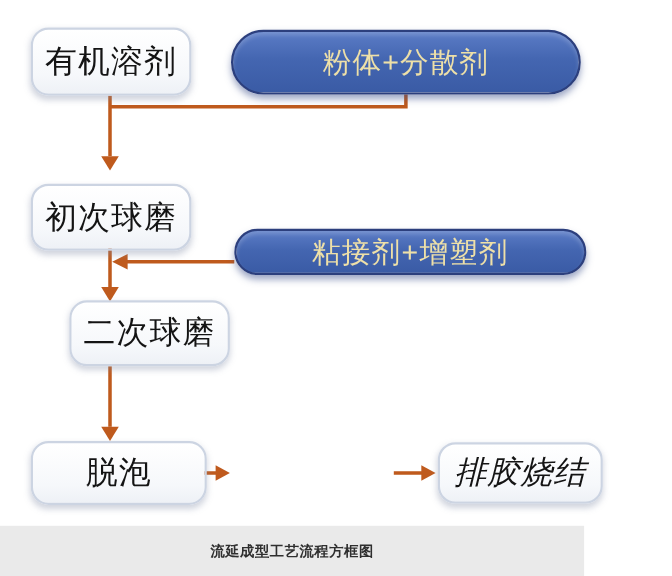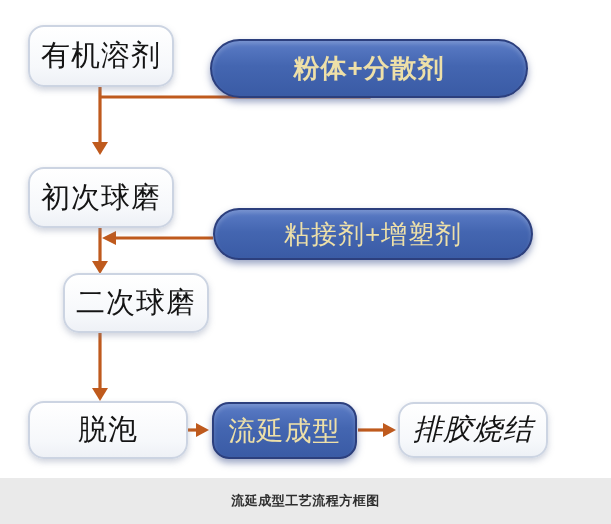--- a/index.html
+++ b/index.html
@@ -47,29 +47,29 @@
     background:linear-gradient(180deg,var(--pill-fill-top) 0%,#4466b1 45%,var(--pill-fill-bottom) 100%);
     border:2px solid var(--pill-border);
     box-shadow:0 4px 7px rgba(60,80,140,0.5), inset 0 3px 4px rgba(255,255,255,0.18);
     color:var(--pill-text);
     font-size:26px;
   }
   .pill-round{border-radius:30px;}
   .pill-rect{border-radius:17px;font-size:27px;}
   
   .n-organic   {left:28px;  top:25px;  width:146px; height:62px;}
-  .n-powder    {left:210px; top:39px;  width:318px; height:59px;font-weight:bold;}
+  .n-powder    {left:210px; top:27px;  width:318px; height:59px;}
   .n-first     {left:28px;  top:167px; width:146px; height:61px;}
-  .n-binder    {left:213px; top:208px; width:320px; height:52px;}
+  .n-binder    {left:213px; top:208px; width:320px; height:42px;font-family:Liberation Mono, monospace;}
   .n-second    {left:28px;  top:273px; width:146px; height:60px;margin-left:35px;}
   .n-defoam    {left:28px;  top:401px; width:160px; height:58px;}
   .n-casting   {left:212px; top:402px; width:145px; height:57px;}
   .n-sinter    {left:398px; top:402px; width:150px; height:56px;font-style:italic;}
   .caption-bar{
-    position:absolute;left:0;top:478px;width:611px;height:46px;
+    position:absolute;left:0;top:478px;width:531px;height:46px;
     background:var(--caption-bg);
     display:flex;align-items:center;justify-content:center;
     z-index:3;
   }
   .caption-text{
     color:var(--caption-text);
     font-size:13px;font-weight:bold;letter-spacing:0.5px;
   }
 </style>
 </head>
@@ -117,23 +117,20 @@
   </div>
 
   <div class="node white-box n-second">
     <span>二次球磨</span>
   </div>
 
   <div class="node white-box n-defoam">
     <span>脱泡</span>
   </div>
 
-  <div class="node blue-pill pill-rect n-casting">
-    <span>流延成型</span>
-  </div>
 
   <div class="node white-box n-sinter">
     <span>排胶烧结</span>
   </div>
 
   <div class="caption-bar">
     <span class="caption-text">流延成型工艺流程方框图</span>
   </div>
 
 </div>

